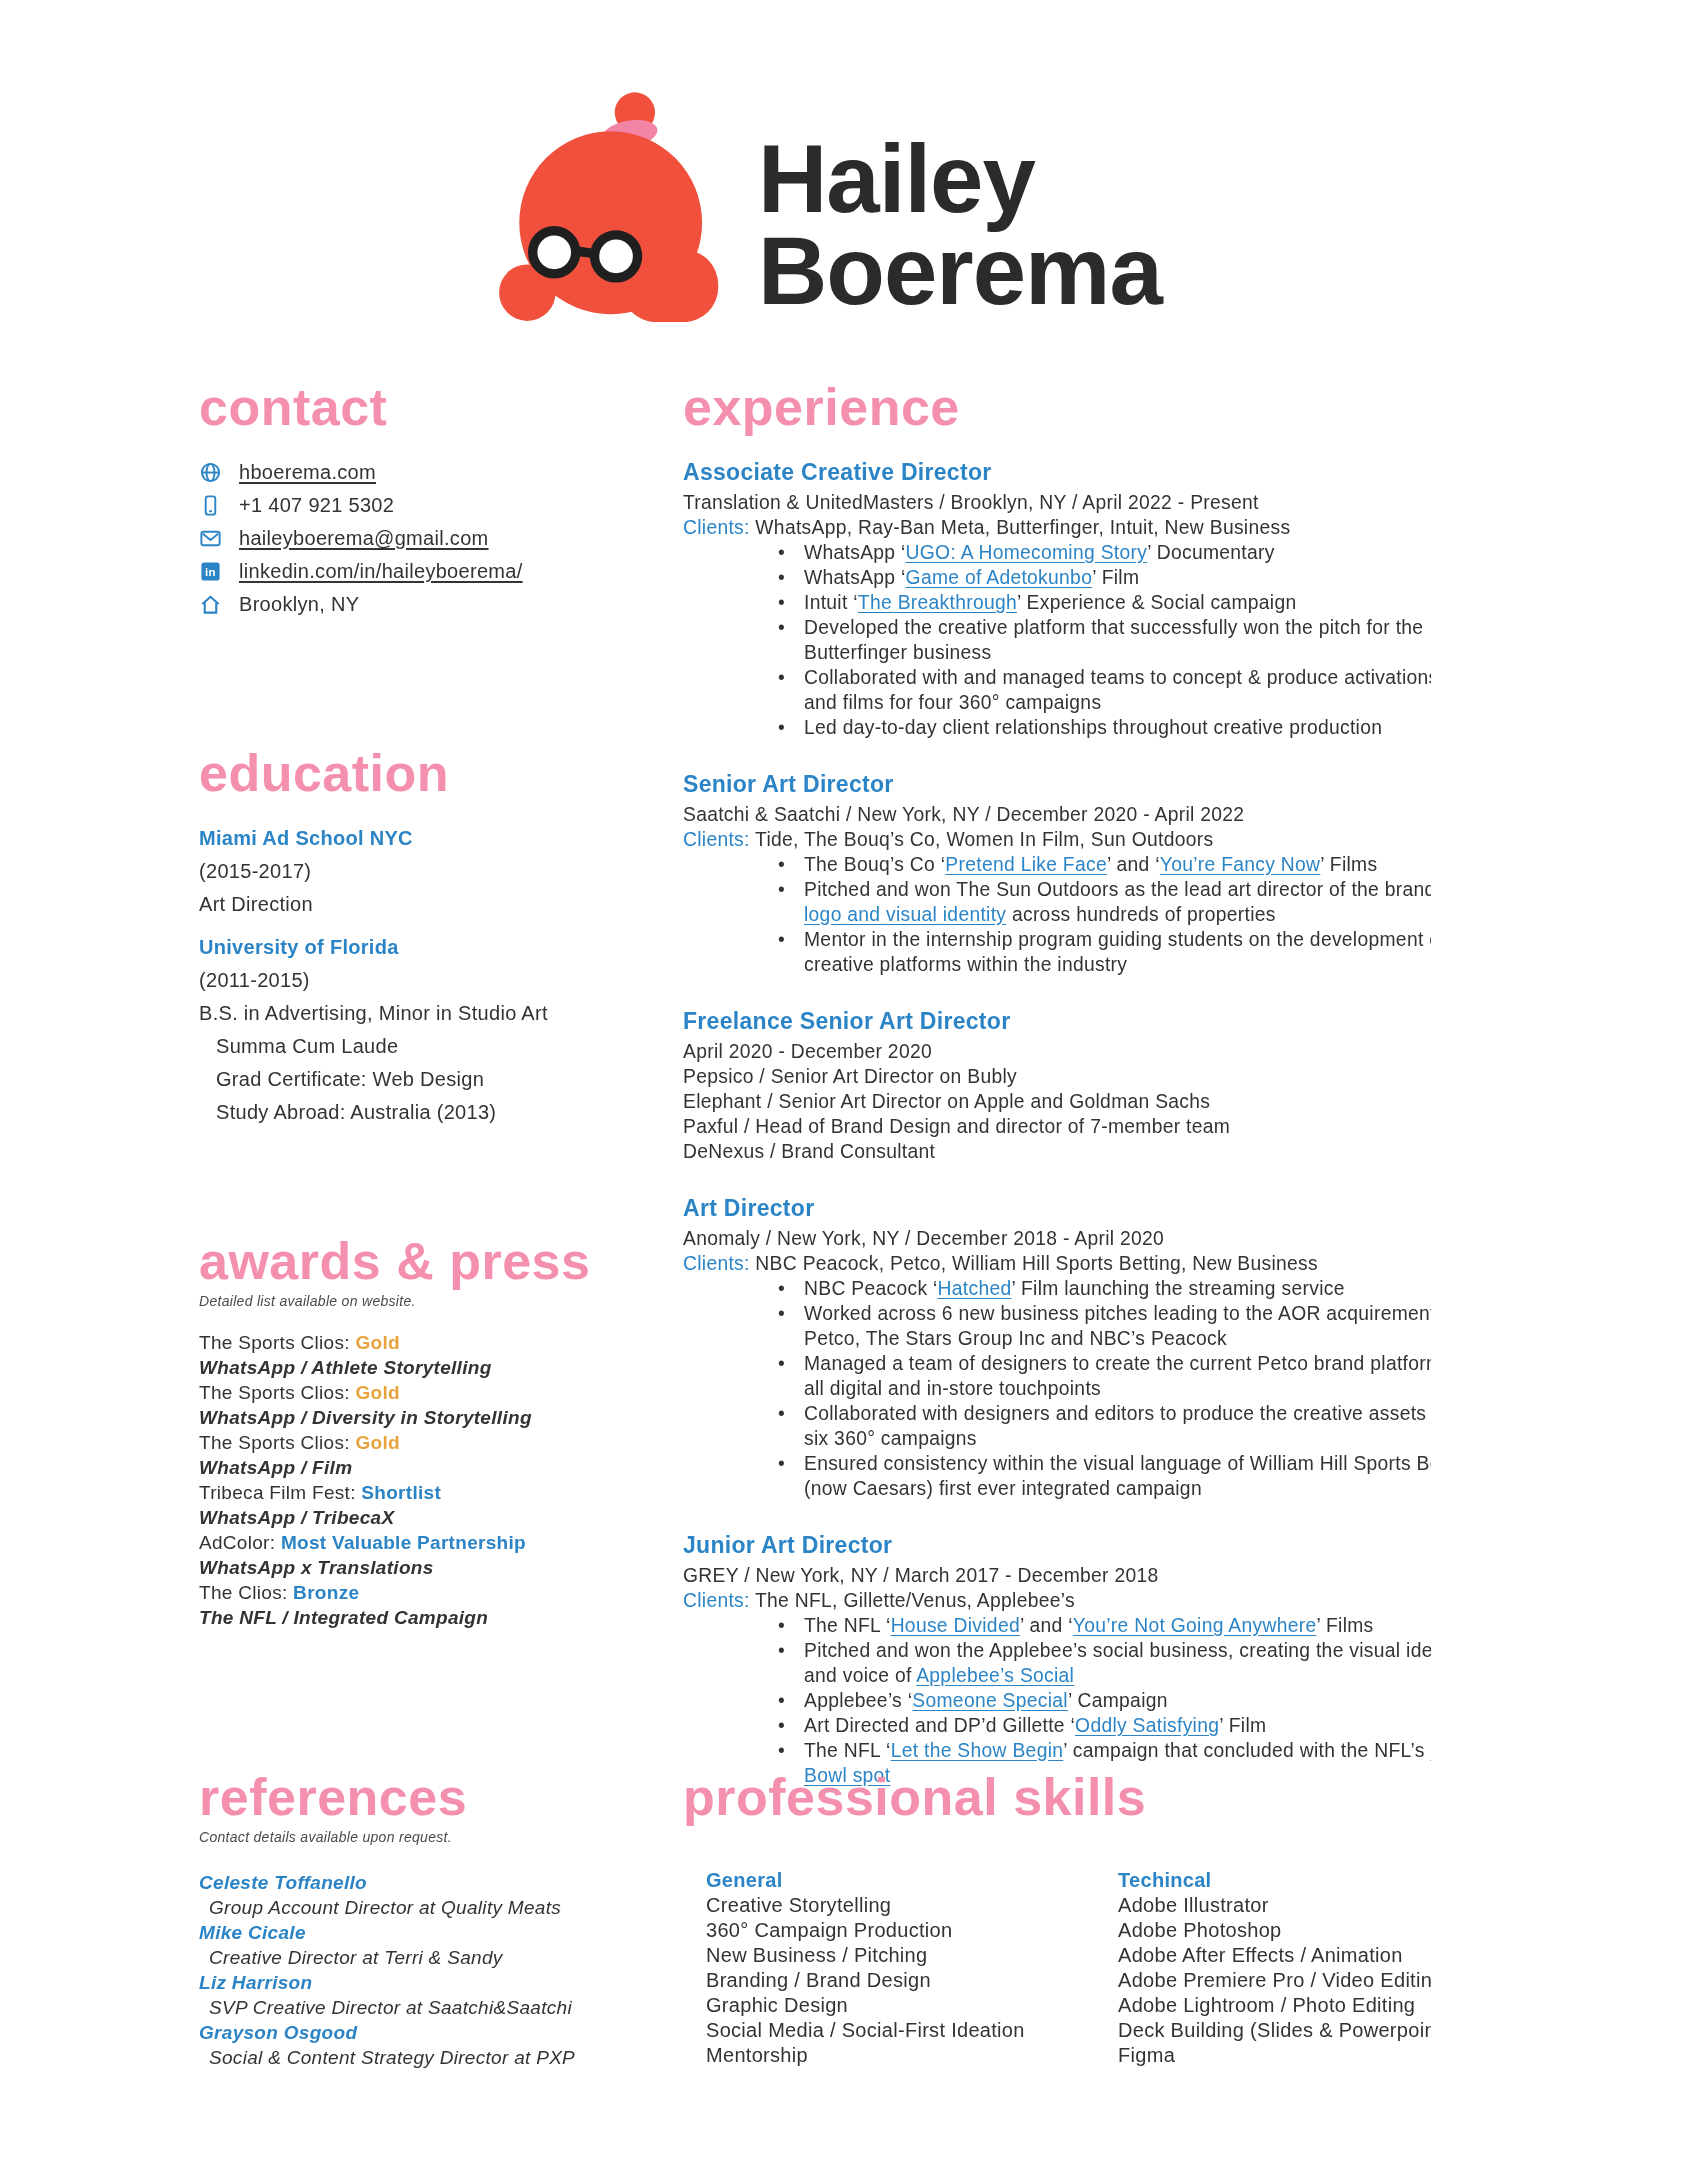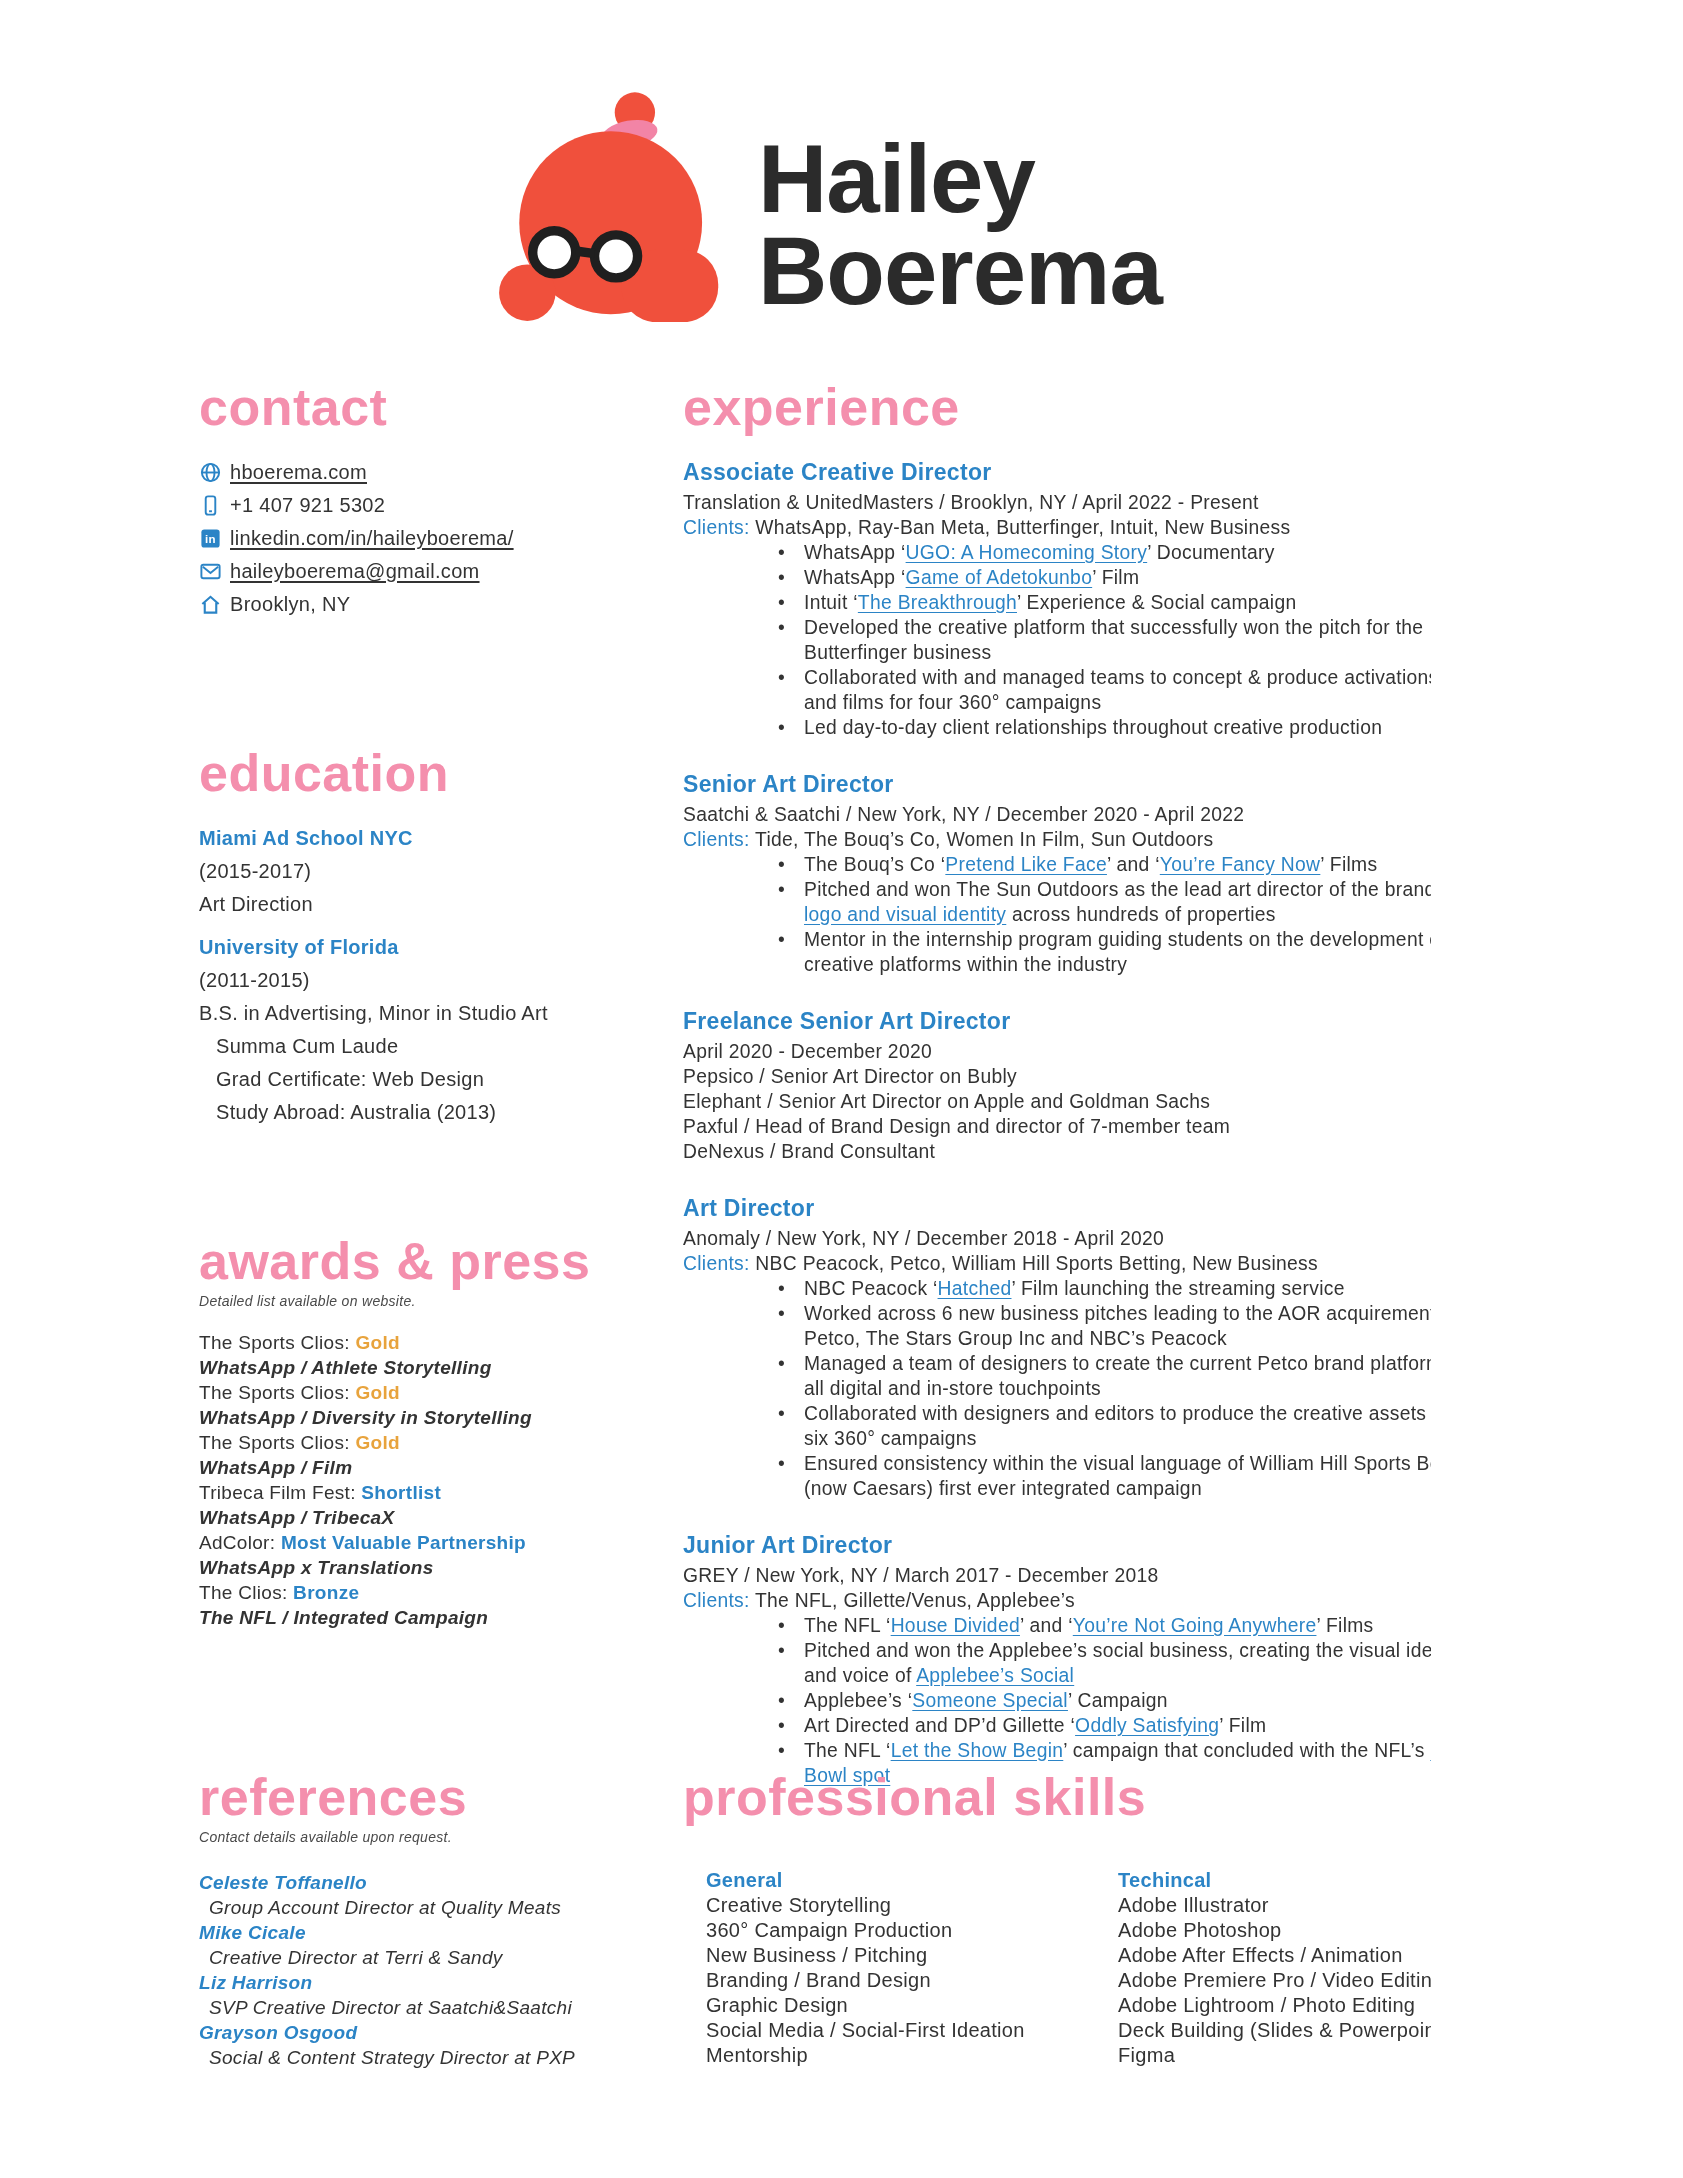--- a/index.html
+++ b/index.html
@@ -22,21 +22,21 @@
     position:absolute;left:758px;top:133px;
     font-size:96px;font-weight:bold;color:var(--name);
     line-height:.96;letter-spacing:-1px;
   }
   
   h2.sec{margin:0;font-size:52px;line-height:50px;font-weight:bold;color:var(--pink);letter-spacing:0.5px;}
   .note{font-size:14px;font-style:italic;color:#4a4a4a;margin-top:6px;line-height:18px;}
   
   #contact{position:absolute;left:199px;top:382px;width:465px;}
   .contact-list{list-style:none;margin:24px 0 0;padding:0;}
-  .contact-list li{display:flex;align-items:center;gap:8px;height:33px;font-size:20px;}
+  .contact-list li{display:flex;align-items:center;gap:17px;height:33px;font-size:20px;}
   .cicon{width:23px;height:23px;display:inline-flex;color:var(--blue);flex:0 0 23px;}
   .cicon svg{width:100%;height:100%;}
   .c-link{color:var(--dark);text-decoration:underline;text-underline-offset:3px;cursor:pointer;}
   .c-plain{color:var(--dark);}
   
   #education{position:absolute;left:199px;top:748px;width:475px;}
   #education .list{margin-top:24px;}
   .school+.school{margin-top:10px;}
   .school-name{color:var(--blue);font-weight:bold;font-size:20px;line-height:33px;}
   .edu-line{font-size:20px;line-height:33px;}
@@ -114,35 +114,35 @@
         <span class="cicon">
           <svg viewBox="0 0 24 24" fill="none" stroke="currentColor" stroke-width="2">
               <rect x="7" y="2.5" width="10" height="19" rx="2.5"></rect>
               <line x1="10.5" y1="18" x2="13.5" y2="18"></line>
             </svg>
         </span>
         <span class="c-plain">+1 407 921 5302</span>
       </li>
       <li>
         <span class="cicon">
+          <svg viewBox="0 0 24 24" fill="none" stroke="currentColor" stroke-width="2">
+              <rect x="2.5" y="5" width="19" height="14" rx="2"></rect>
+              <polyline points="4,7 12,13.5 20,7"></polyline>
+            </svg>
+        </span>
+        <a href="#" class="c-link">haileyboerema@gmail.com</a>
+      </li>
+      <li>
+        <span class="cicon">
           <svg viewBox="0 0 24 24">
               <rect x="2.5" y="2.5" width="19" height="19" rx="3" fill="currentColor"></rect>
               <text x="12" y="17" text-anchor="middle" font-size="12" font-weight="bold" fill="#ffffff" font-family="Liberation Sans, sans-serif">in</text>
             </svg>
         </span>
         <a href="#" class="c-link">linkedin.com/in/haileyboerema/</a>
-      </li>
-      <li>
-        <span class="cicon">
-          <svg viewBox="0 0 24 24" fill="none" stroke="currentColor" stroke-width="2">
-              <rect x="2.5" y="5" width="19" height="14" rx="2"></rect>
-              <polyline points="4,7 12,13.5 20,7"></polyline>
-            </svg>
-        </span>
-        <a href="#" class="c-link">haileyboerema@gmail.com</a>
       </li>
       <li>
         <span class="cicon">
           <svg viewBox="0 0 24 24" fill="none" stroke="currentColor" stroke-width="2.2">
               <path d="M3.5 11.5 L12 4 L20.5 11.5"></path>
               <path d="M6 10 V20.5 H18 V10"></path>
             </svg>
         </span>
         <span class="c-plain">Brooklyn, NY</span>
       </li>

